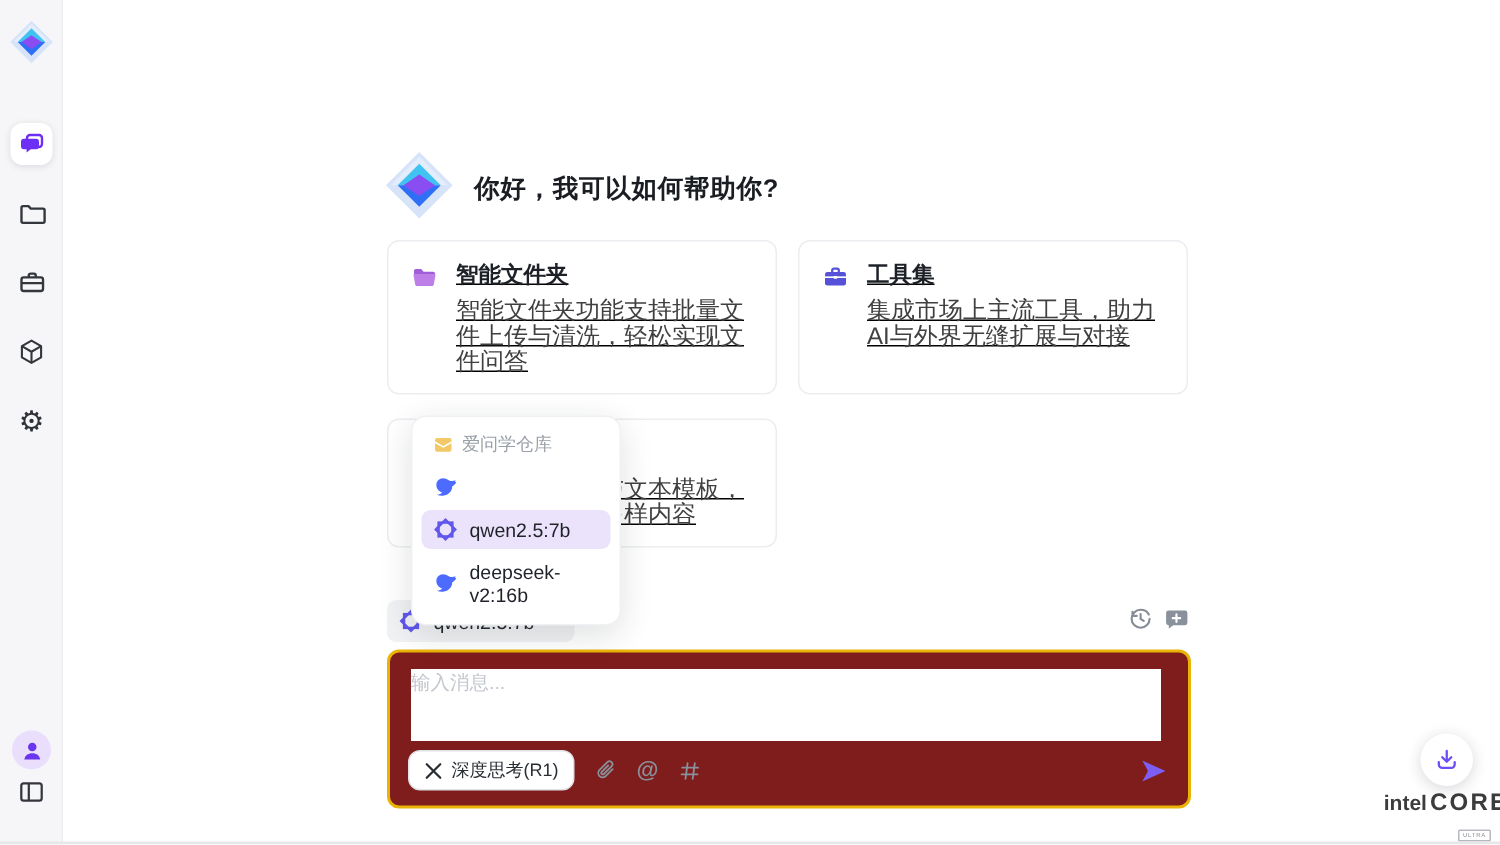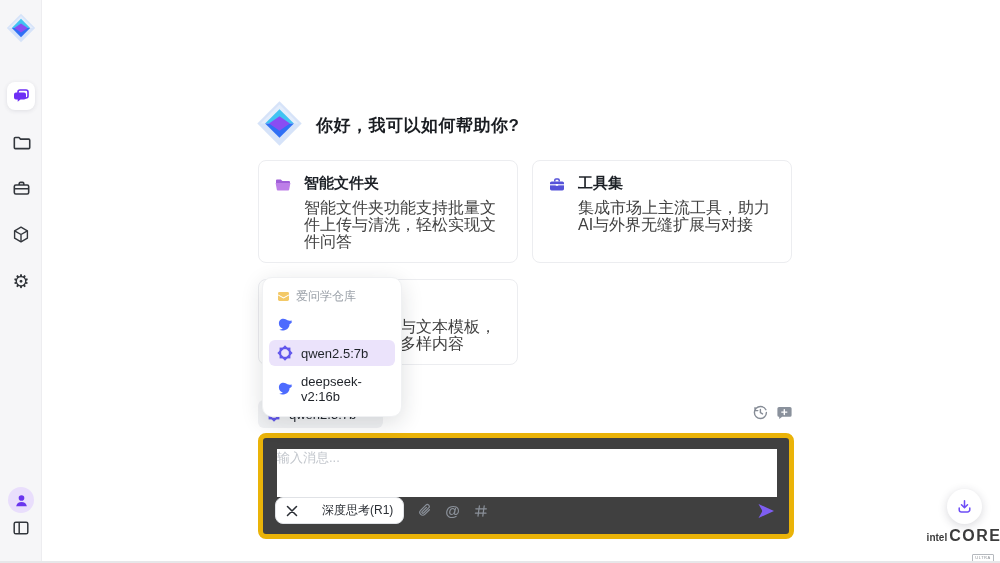--- a/index.html
+++ b/index.html
@@ -17,66 +17,66 @@
   .gear-glyph { font-family:"DejaVu Sans",sans-serif; font-size:19px; color:#2f3338; line-height:1; }
   .avatar-circle { position:absolute; left:8px; top:487px; width:26px; height:26px; border-radius:50%;
     background:#e9defc; display:flex; align-items:center; justify-content:center; }
 
   
   .greet-logo { position:absolute; left:256px; top:100px; width:47px; height:47px; }
   .greet-text { position:absolute; left:316px; top:114px; font-size:17px; font-weight:bold; color:#1a1d22; letter-spacing:.5px; }
 
   
   .cards { position:absolute; left:258px; top:160px; width:534px; display:grid;
-    grid-template-columns:260px 260px; column-gap:14px; row-gap:16px; }
+    grid-template-columns:260px 260px; column-gap:14px; row-gap:16px;text-decoration:underline; }
   .card { background:#fff; border:1px solid #ecedf0; border-radius:8px; padding:13px 16px 12px 15px;
     display:flex; gap:12px; min-height:72px; cursor:pointer; }
   .card .c-icon { width:18px; height:18px; flex:0 0 18px; margin-top:2px; }
   .card h3 { font-size:15px; font-weight:bold; color:#1d2127; margin-bottom:6px; }
   .card p { font-size:16px; color:#404040; line-height:17px; }
 
   
-  .dropdown { position:absolute; left:262px; top:277px; width:140px; z-index:20;
+  .dropdown { position:absolute; left:274px; top:277px; width:140px; z-index:20;
     background:#fff; border:1px solid #f0f1f3; border-radius:10px; padding:7px 6px;
     box-shadow:0 6px 22px rgba(31,35,41,.14); }
   .dd-group { display:flex; align-items:center; gap:6px; padding:3px 8px 5px; }
   .dd-group span { font-size:12px; color:#9aa0a8; }
   .dd-opt { display:flex; align-items:center; gap:8px; padding:5px 8px; border-radius:6px;
     font-size:13px; color:#1f2329; margin-top:3px; cursor:pointer; }
   .dd-opt.selected { background:#ebe3fb; }
   .dd-opt svg { flex:0 0 16px; }
 
   
   .model-pill { position:absolute; left:258px; top:400px; height:28px; display:inline-flex;
     align-items:center; gap:7px; padding:0 10px 0 8px; background:#f1f2f4; border-radius:6px; cursor:pointer; }
   .model-pill span { font-size:13px; color:#23272e; }
   .hdr-ico { position:absolute; top:404px; width:18px; height:18px; cursor:pointer; }
 
   
   .composer { position:absolute; left:258px; top:433px; width:536px; height:106px;
-    border:5px solid #eab308; border-radius:8px; background:#404040; }
+    border:2px solid #eab308; border-radius:8px; background:#7f1d1d; }
   .composer textarea { position:absolute; left:14px; top:11px; width:500px; height:48px;
     border:none; outline:none; resize:none; font-size:13px; color:#333;
     font-family:"Liberation Sans","DejaVu Sans",sans-serif; }
   .composer textarea::placeholder { color:#c3c7cd; }
   .c-toolbar { position:absolute; left:12px; right:14px; bottom:10px; display:flex; align-items:center; }
-  .deepthink { display:inline-flex; align-items:center; gap:24px; border:1px solid #e0e2e6;
+  .deepthink { display:inline-flex; align-items:center; gap:6px; border:1px solid #e0e2e6;
     border-radius:8px; padding:4px 10px; background:#fff; cursor:pointer; }
   .deepthink span { font-size:12px; color:#2a2e34; }
   .tb-ico { margin-left:14px; cursor:pointer; display:flex; align-items:center; }
   .at-glyph { font-size:15px; color:#8a9099; font-weight:bold; margin-left:14px; cursor:pointer; }
   .send-btn { margin-left:auto; cursor:pointer; display:flex; align-items:center; }
 
   
   .fab { position:absolute; left:947px; top:489px; width:35px; height:35px; border-radius:50%;
     background:#fff; box-shadow:0 2px 10px rgba(40,40,60,.18); display:flex; align-items:center;
     justify-content:center; cursor:pointer; z-index:25; }
   .intel { position:absolute; left:928px; top:527px; width:72px; text-align:center; }
   .intel-row { display:flex; align-items:baseline; justify-content:center; gap:2px; }
-  .intel-row .i1 { font-size:10px; font-weight:bold; color:#3c3c3c; letter-spacing:0; }
+  .intel-row .i1 { font-size:14px; font-weight:bold; color:#3c3c3c; letter-spacing:0; }
   .intel-row .i2 { font-size:16px; color:#3c3c3c; letter-spacing:1.5px; font-weight:bold; }
   .intel-badge { display:inline-block; margin-left:38px; margin-top:1px; padding:0 2px;
     border:1px solid #b5b9be; border-radius:1px; font-size:4px; color:#8a8f95; letter-spacing:.5px; line-height:6px; }
 
   .bottom-line { position:absolute; left:0; right:0; bottom:0; height:2px; background:#e7e7e9; z-index:40; }
 </style>
 </head>
 <body>
 
 <div class="stage">

